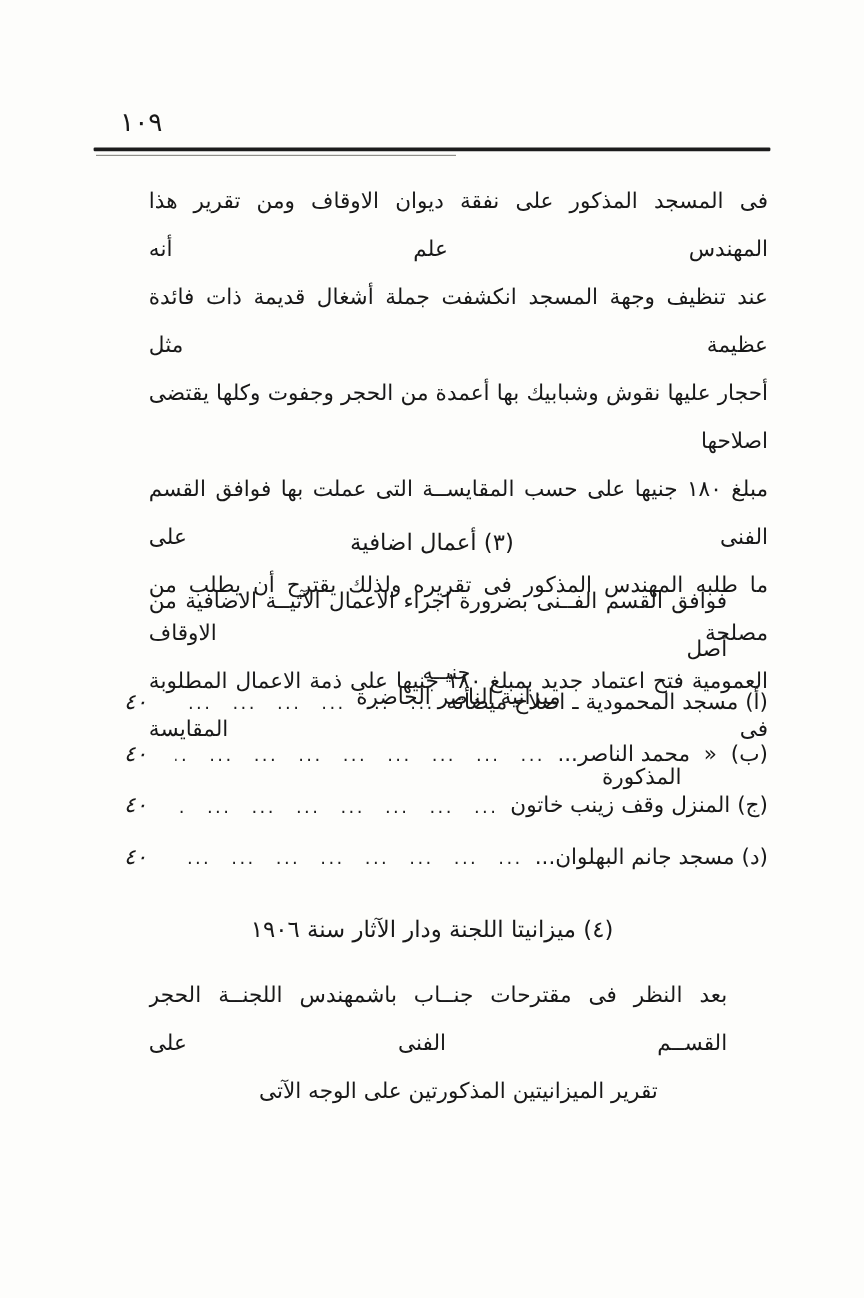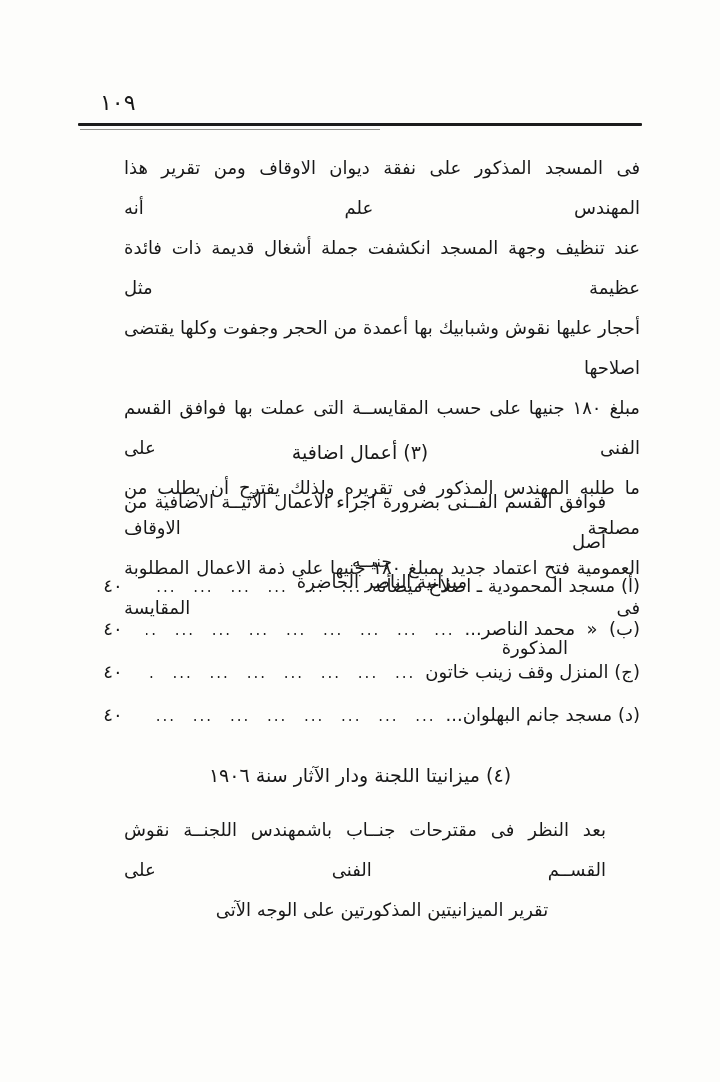--- a/index.html
+++ b/index.html
@@ -93,20 +93,21 @@
     padding: 0 10px;
     font-size: 15px;
     letter-spacing: 2px;
     word-spacing: 10px;
     color: #1f1f1f;
   }
   .item-value {
     flex: 0 0 66px;
     text-align: center;
     font-size: 18px;
+    font-style: italic;
   }
 </style>
 </head>
 <body>
 
 <div class="page">
 
   <div class="page-number">١٠٩</div>
   <div class="header-rule"></div>
   <div class="header-rule-fragment"></div>
@@ -154,17 +155,17 @@
       <span class="item-label">(د) مسجد جانم البهلوان...</span>
       <span class="item-dots">... ... ... ... ... ... ... ... ... ... ...</span>
       <span class="item-value">٤٠</span>
     </div>
 
   </div>
 
   <div class="section-heading" style="top:760px">(٤) ميزانيتا اللجنة ودار الآثار سنة ١٩٠٦</div>
 
   <div class="block" style="top:810px">
-    <div class="bline just indent">بعد النظر فى مقترحات جنــاب باشمهندس اللجنــة نقوش القســم الفنى على</div>
+    <div class="bline just indent">بعد النظر فى مقترحات جنــاب باشمهندس اللجنــة الحجر القســم الفنى على</div>
     <div class="bline last-center">تقرير الميزانيتين المذكورتين على الوجه الآتى</div>
   </div>
 
 </div>
 
 </body></html>

